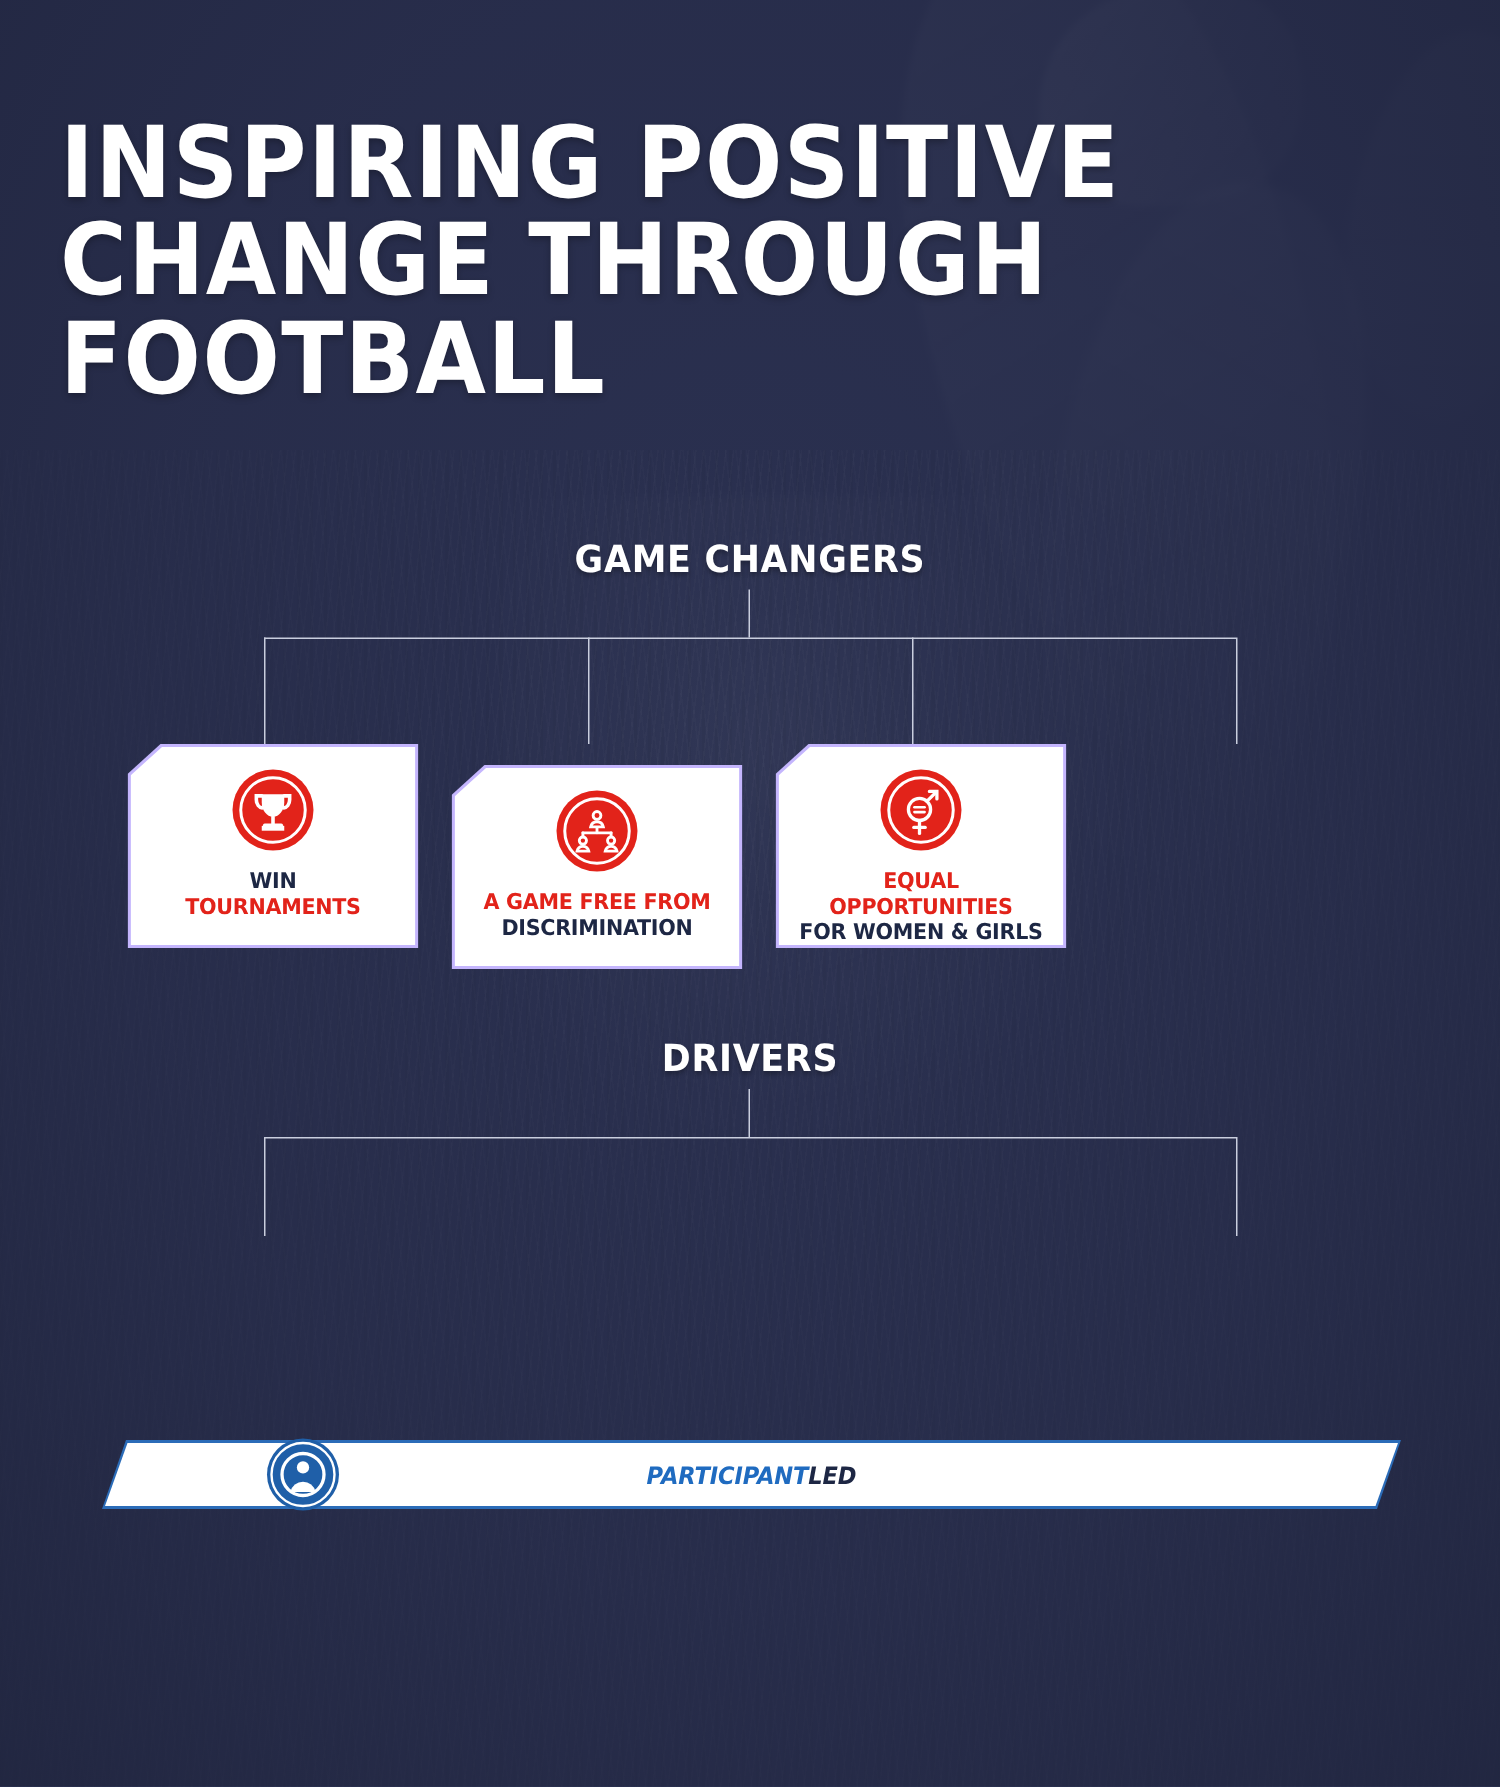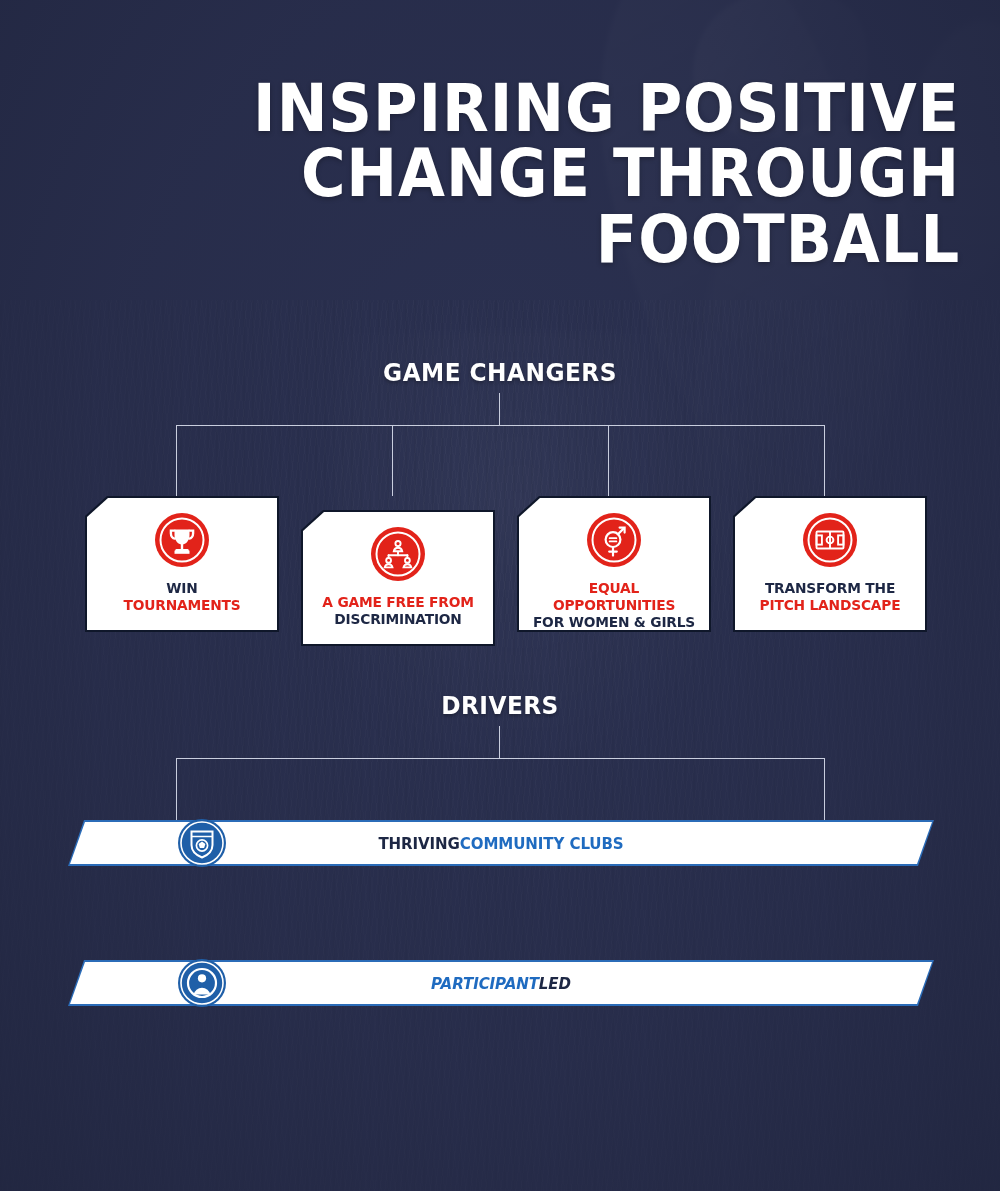--- a/index.html
+++ b/index.html
@@ -84,21 +84,21 @@
   #stage {
     position: absolute;
     inset: 0;
     z-index: 2;
   }
 
   
   #title-block {
     position: absolute;
     left: 0; right: 0; top: 76px;
-    text-align: right;
+    text-align: left;
   }
   #title-block .tline {
     display: block;
     color: #ffffff;
     font-family: "DejaVu Sans", sans-serif;
     font-weight: bold;
     font-size: 66px;
     line-height: 0.99;
     letter-spacing: 1px;
     transform: scaleX(0.92);
@@ -139,21 +139,21 @@
     -webkit-clip-path: polygon(22px 0, 100% 0, 100% 100%, 0 100%, 0 20px);
     clip-path: polygon(22px 0, 100% 0, 100% 100%, 0 100%, 0 20px);
   }
   .gc-card .inner {
     position: absolute;
     inset: 2px;
     background: #ffffff;
     -webkit-clip-path: polygon(21px 0, 100% 0, 100% 100%, 0 100%, 0 19px);
     clip-path: polygon(21px 0, 100% 0, 100% 100%, 0 100%, 0 19px);
   }
-  .gc-card.bordered { background: #0f172a; }
+  .gc-card.bordered { background: #c4b5fd; }
 
   .gc-icon {
     position: absolute;
     left: 50%;
     top: 14px;
     transform: translateX(-50%);
     width: 56px;
     height: 56px;
   }
   .gc-label {
@@ -316,68 +316,28 @@
           </g>
         </svg>
       </div>
       <div class="gc-label">
         <span class="t-red">EQUAL OPPORTUNITIES</span>
         <span class="t-navy">FOR WOMEN &amp; GIRLS</span>
       </div>
     </div>
   </div>
 
-  <div class="gc-card bordered" style="left:733px;">
-    <div class="inner">
-      <div class="gc-icon">
-        <svg viewBox="0 0 56 56">
-          <circle cx="28" cy="28" r="27" fill="#e2231a"></circle>
-          <circle cx="28" cy="28" r="21.5" fill="none" stroke="#ffffff" stroke-width="2"></circle>
-          <g stroke="#ffffff" stroke-width="1.9" fill="none">
-            <rect x="14.5" y="19.5" width="27" height="17" rx="1"></rect>
-            <path d="M28 19.5 v17"></path>
-            <circle cx="28" cy="28" r="3.4"></circle>
-            <rect x="14.5" y="23.4" width="5.4" height="9.2"></rect>
-            <rect x="36.1" y="23.4" width="5.4" height="9.2"></rect>
-          </g>
-        </svg>
-      </div>
-      <div class="gc-label">
-        <span class="t-navy">TRANSFORM THE</span>
-        <span class="t-red">PITCH LANDSCAPE</span>
-      </div>
-    </div>
-  </div>
 
   <div class="section-heading" id="dr-heading">DRIVERS</div>
 
   <div class="conn conn-v" style="left:499px; top:726px; height:32px;"></div>
   <div class="conn conn-h" style="left:176px; top:758px; width:648px;"></div>
   <div class="conn conn-v" style="left:176px; top:758px; height:66px;"></div>
   <div class="conn conn-v" style="left:824px; top:758px; height:66px;"></div>
 
-  <div class="dr-row" style="top:820px;">
-    <div class="dr-bar">
-        <div class="dr-bar-inner"></div>
-      </div>
-    <div class="dr-label">
-      <span>THRIVING </span>
-        <span class="t-blue">COMMUNITY CLUBS</span>
-    </div>
-    <div class="dr-icon">
-      <svg viewBox="0 0 54 54">
-        <circle cx="27" cy="27" r="24" fill="#1f5fa8"></circle>
-        <circle cx="27" cy="27" r="21" fill="none" stroke="#ffffff" stroke-width="1.6"></circle>
-        <path d="M16.5 15.5 h21 v13.5 c0 7.2 -6.3 10.8 -10.5 12.5 c-4.2 -1.7 -10.5 -5.3 -10.5 -12.5 z" fill="none" stroke="#ffffff" stroke-width="2"></path>
-        <path d="M16.5 20.5 h21" stroke="#ffffff" stroke-width="1.5"></path>
-        <circle cx="27" cy="29.5" r="5.6" fill="none" stroke="#ffffff" stroke-width="1.7"></circle>
-        <path d="M27 25.4 l3.4 2.5 l-1.3 4 h-4.2 l-1.3 -4 z" fill="#ffffff"></path>
-      </svg>
-    </div>
-  </div>
 
 
   <div class="dr-row" style="top:960px;font-style:italic;">
     <div class="dr-bar">
         <div class="dr-bar-inner"></div>
       </div>
     <div class="dr-label">
       <span class="t-blue">PARTICIPANT</span>
         <span> LED</span>
     </div>

